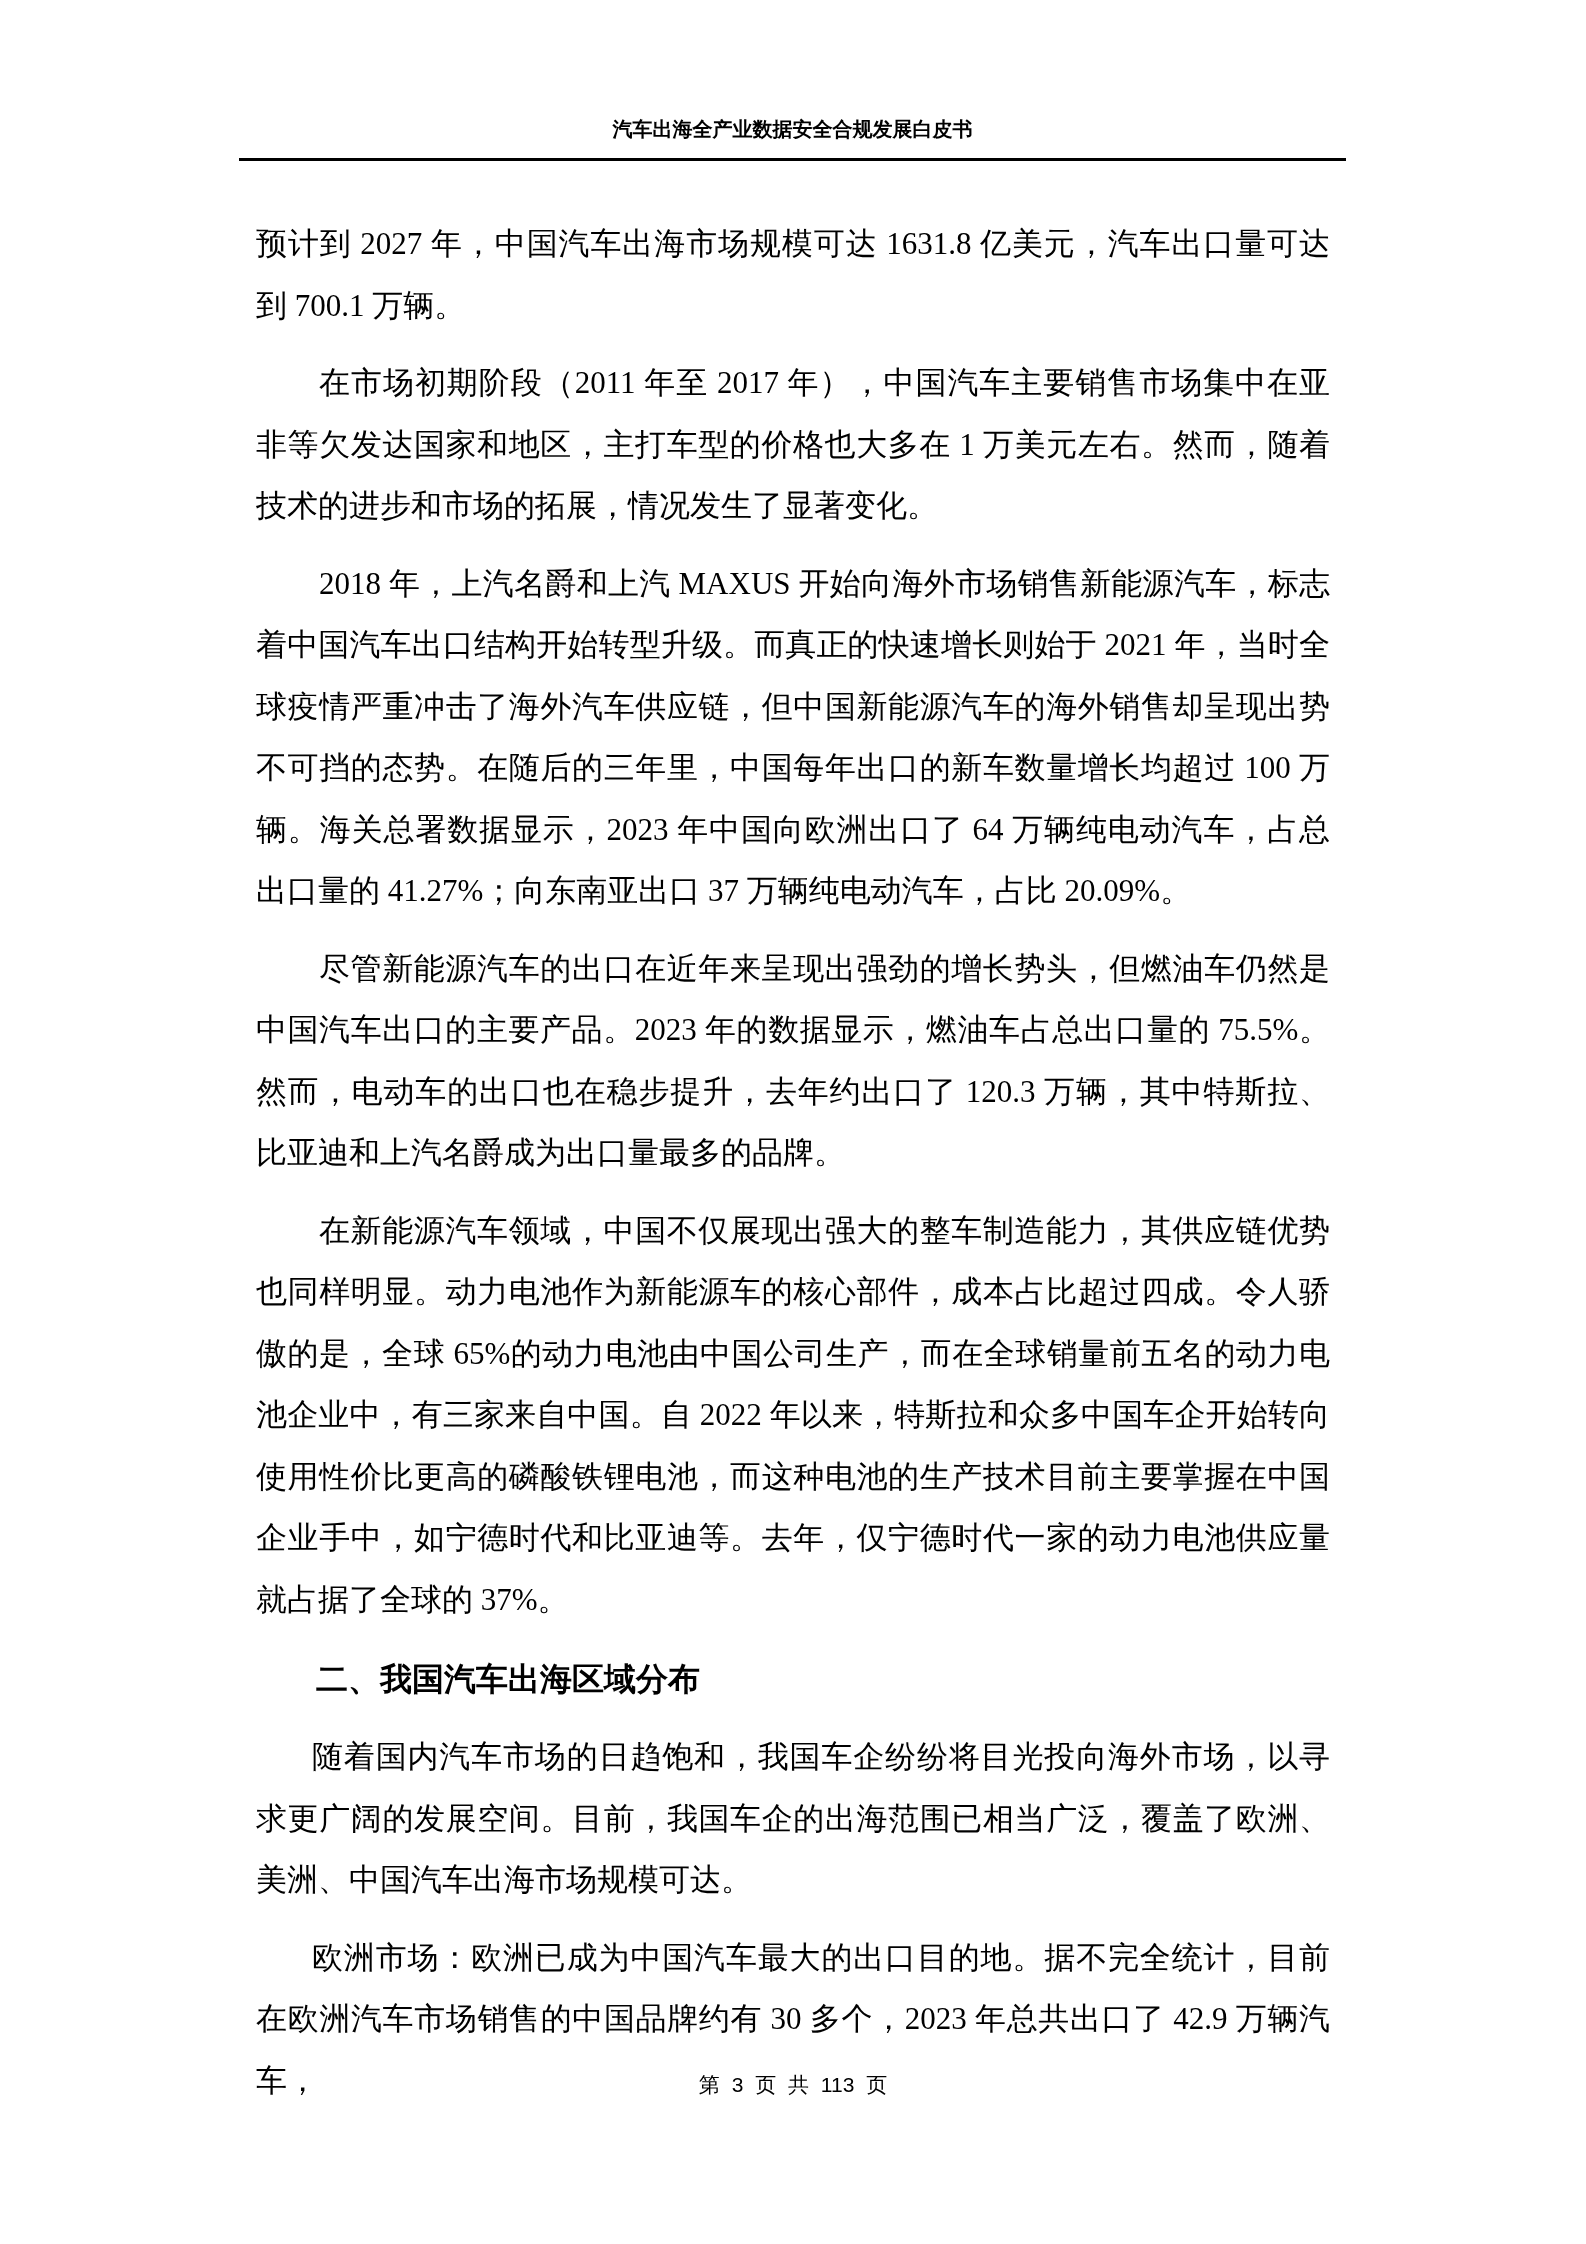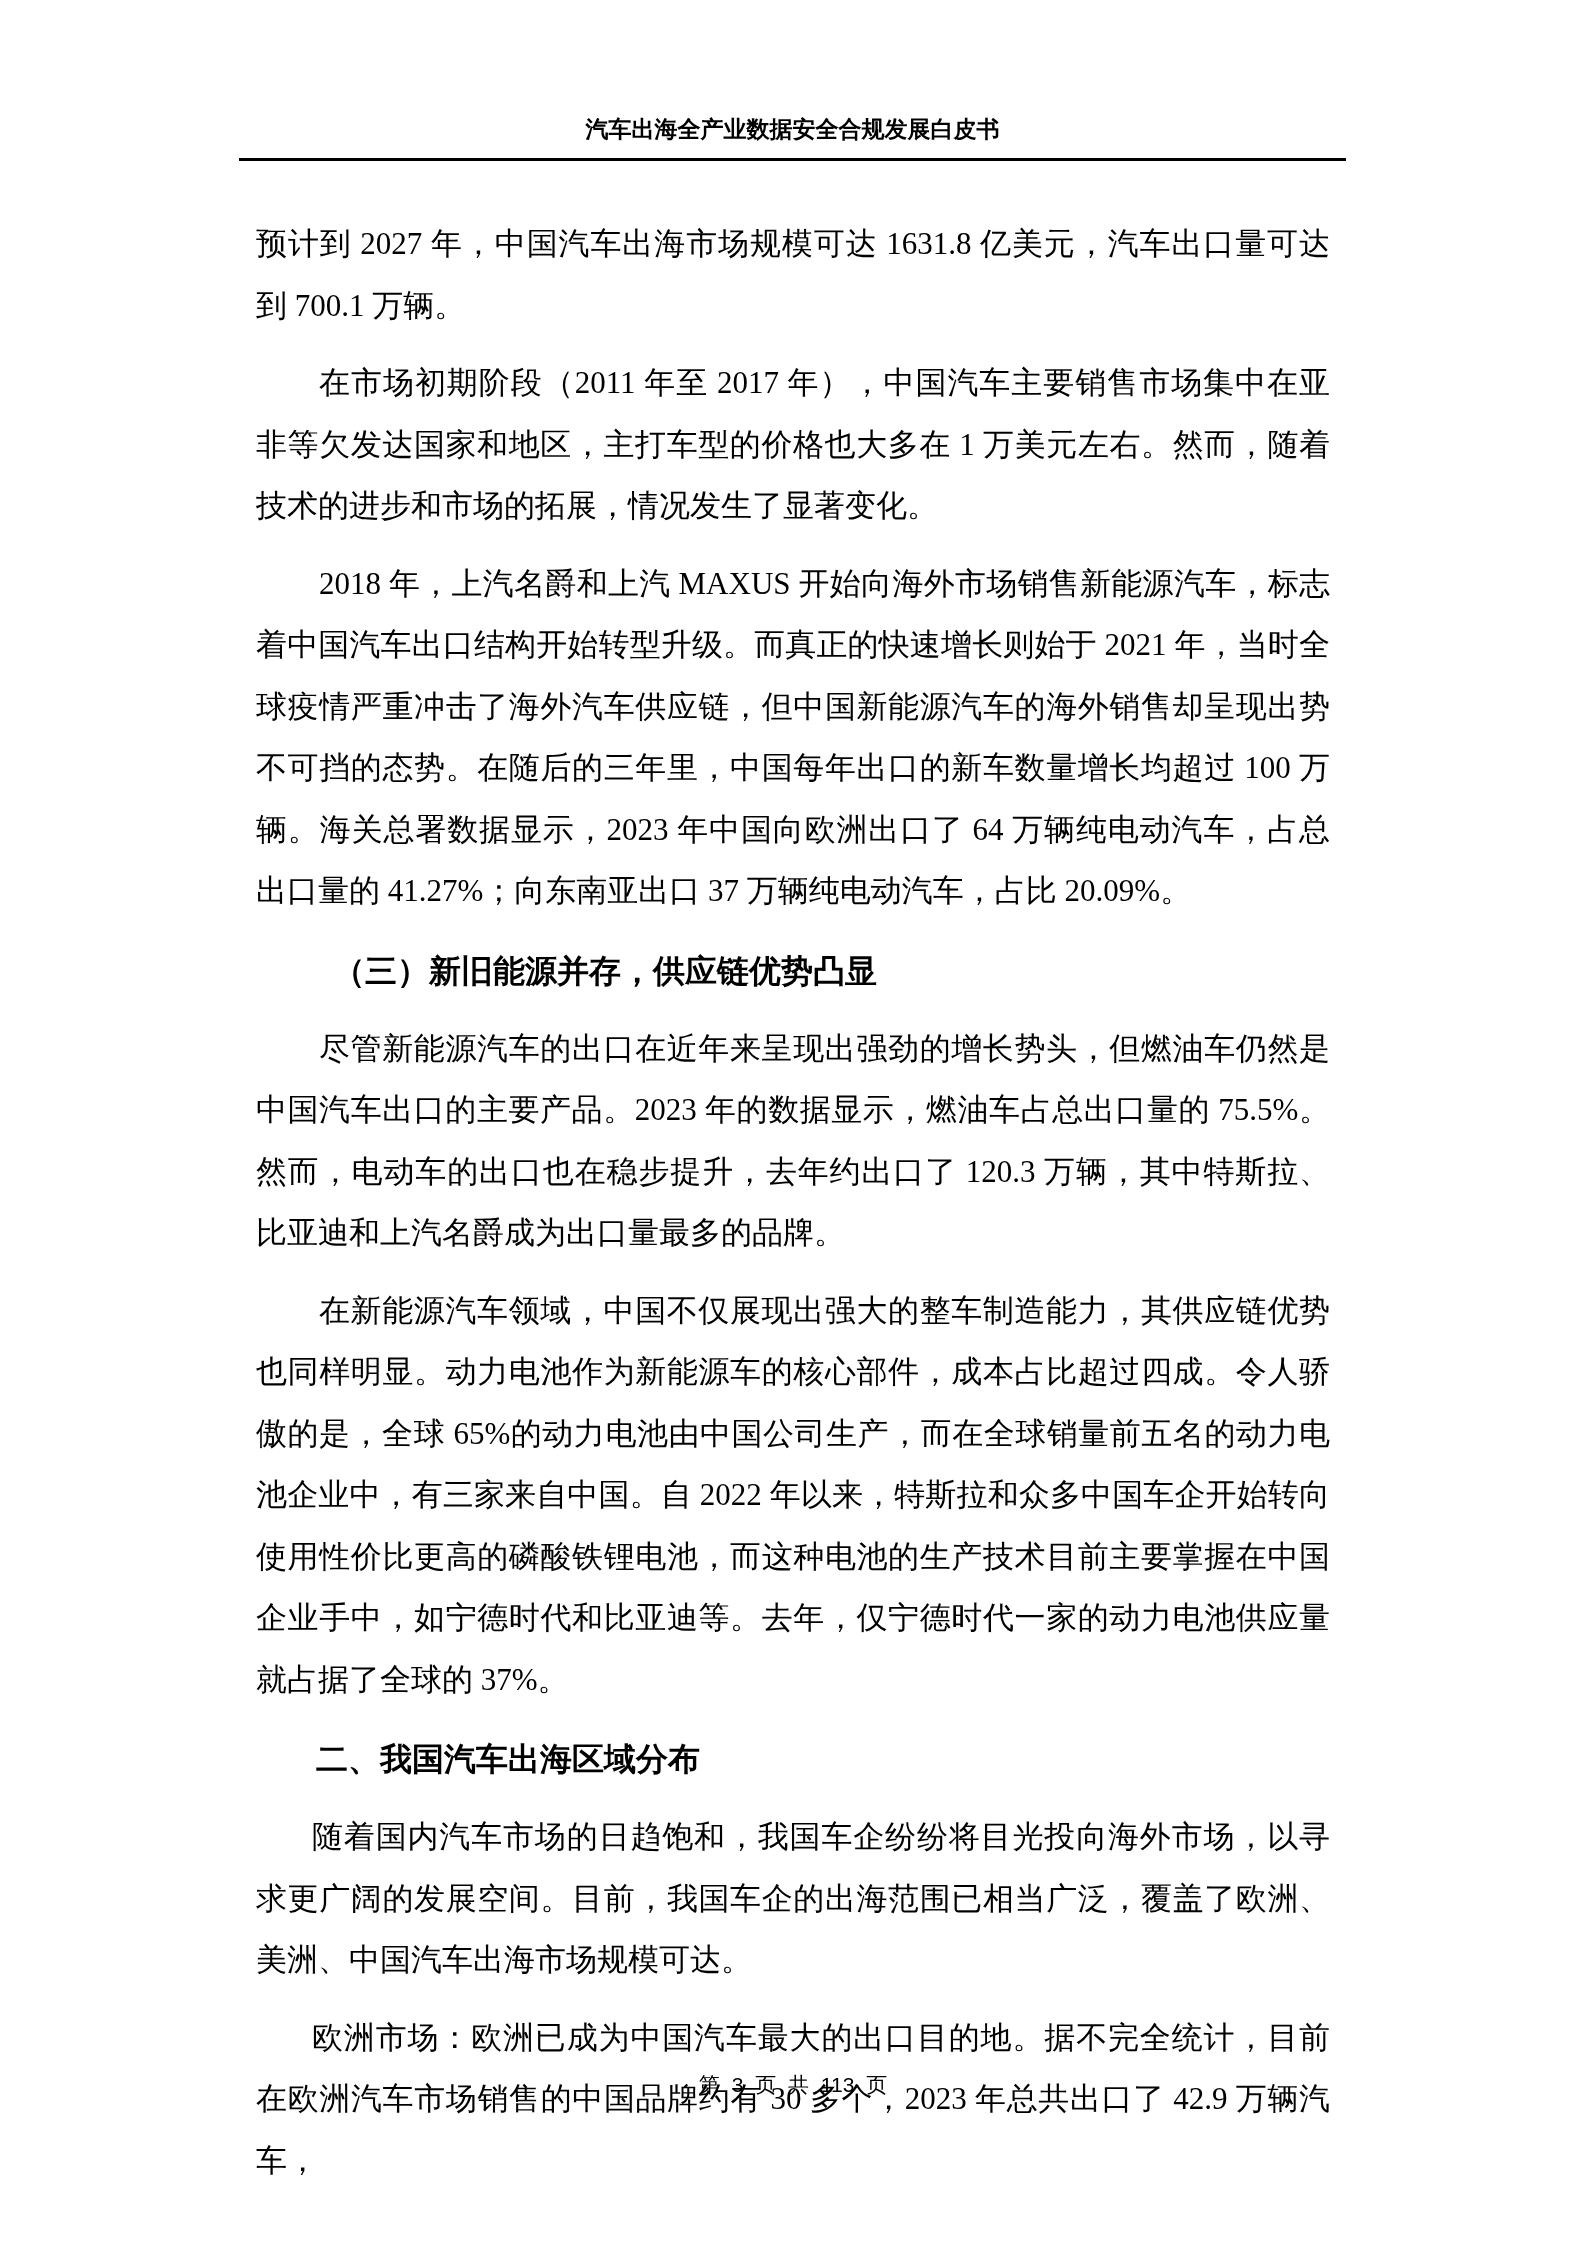--- a/index.html
+++ b/index.html
@@ -23,21 +23,21 @@
       height: 56px;
     }
     .header-title {
       position: absolute;
       left: 0;
       right: 0;
       top: 6px;
       text-align: center;
       font-family: "DejaVu Sans", "Liberation Sans", sans-serif;
       font-weight: bold;
-      font-size: 23px;
+      font-size: 20px;
       letter-spacing: 0px;
       line-height: 30px;
     }
     .header-rule {
       position: absolute;
       left: 0;
       right: 0;
       top: 50px;
       height: 3px;
       background: #000000;
@@ -97,21 +97,20 @@
 
 <div class="page-header">
   <div class="header-title">汽车出海全产业数据安全合规发展白皮书</div>
   <div class="header-rule"></div>
 </div>
 
 <div class="content">
   <p class="para">预计到 2027 年，中国汽车出海市场规模可达 1631.8 亿美元，汽车出口量可达到 700.1 万辆。</p>
   <p class="para indent">在市场初期阶段（2011 年至 2017 年），中国汽车主要销售市场集中在亚非等欠发达国家和地区，主打车型的价格也大多在 1 万美元左右。然而，随着技术的进步和市场的拓展，情况发生了显著变化。</p>
   <p class="para indent">2018 年，上汽名爵和上汽 MAXUS 开始向海外市场销售新能源汽车，标志着中国汽车出口结构开始转型升级。而真正的快速增长则始于 2021 年，当时全球疫情严重冲击了海外汽车供应链，但中国新能源汽车的海外销售却呈现出势不可挡的态势。在随后的三年里，中国每年出口的新车数量增长均超过 100 万辆。海关总署数据显示，2023 年中国向欧洲出口了 64 万辆纯电动汽车，占总出口量的 41.27%；向东南亚出口 37 万辆纯电动汽车，占比 20.09%。</p>
-  <h3 class="h3">（三）新旧能源并存，供应链优势凸显</h3>
   <p class="para indent">尽管新能源汽车的出口在近年来呈现出强劲的增长势头，但燃油车仍然是中国汽车出口的主要产品。2023 年的数据显示，燃油车占总出口量的 75.5%。然而，电动车的出口也在稳步提升，去年约出口了 120.3 万辆，其中特斯拉、比亚迪和上汽名爵成为出口量最多的品牌。</p>
   <p class="para indent">在新能源汽车领域，中国不仅展现出强大的整车制造能力，其供应链优势也同样明显。动力电池作为新能源车的核心部件，成本占比超过四成。令人骄傲的是，全球 65%的动力电池由中国公司生产，而在全球销量前五名的动力电池企业中，有三家来自中国。自 2022 年以来，特斯拉和众多中国车企开始转向使用性价比更高的磷酸铁锂电池，而这种电池的生产技术目前主要掌握在中国企业手中，如宁德时代和比亚迪等。去年，仅宁德时代一家的动力电池供应量就占据了全球的 37%。</p>
   <h2 class="h2">二、我国汽车出海区域分布</h2>
   <p class="para indent-sm">随着国内汽车市场的日趋饱和，我国车企纷纷将目光投向海外市场，以寻求更广阔的发展空间。目前，我国车企的出海范围已相当广泛，覆盖了欧洲、美洲、中国汽车出海市场规模可达。</p>
   <p class="para indent-sm">欧洲市场：欧洲已成为中国汽车最大的出口目的地。据不完全统计，目前在欧洲汽车市场销售的中国品牌约有 30 多个，2023 年总共出口了 42.9 万辆汽车，</p>
 </div>
 
 <div class="page-footer">第 3 页 共 113 页</div>
 
 </body></html>

